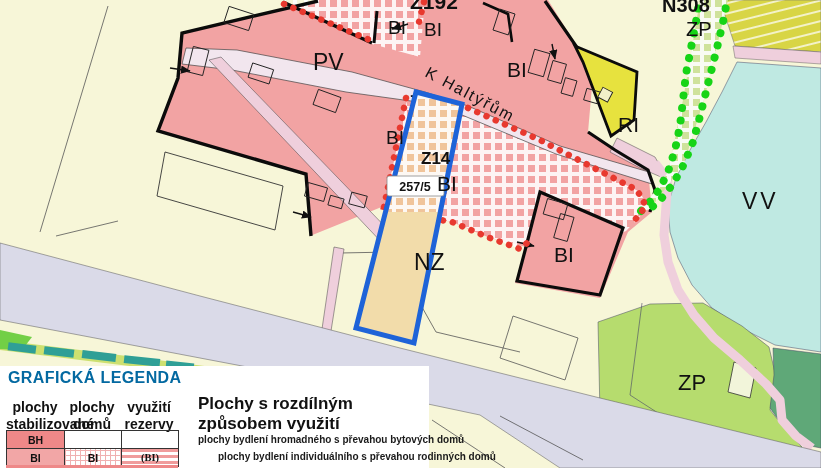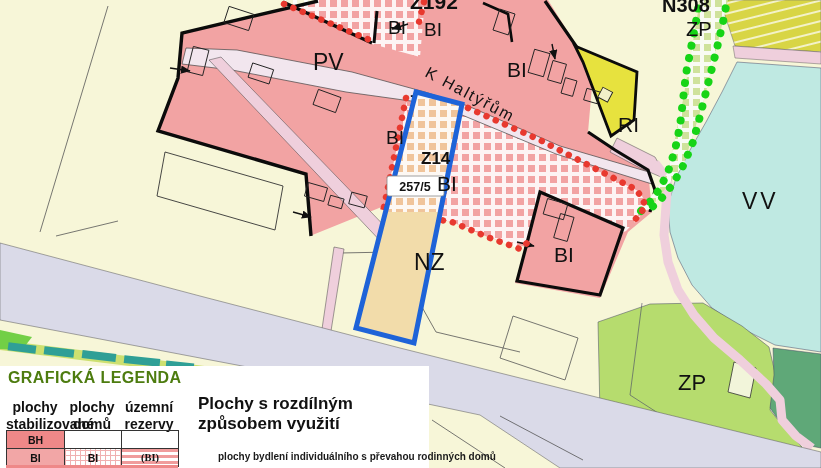--- a/index.html
+++ b/index.html
@@ -2,21 +2,21 @@
 <html><head>
 <meta charset="utf-8">
 <style>
   html,body{margin:0;padding:0;background:#ddd;}
   #stage{position:relative;width:821px;height:468px;overflow:hidden;background:#f7f6d8;
          font-family:"Liberation Sans",sans-serif;}
   #mapsvg{position:absolute;left:0;top:0;}
   svg text{font-family:"Liberation Sans",sans-serif;fill:#111;}
   
   .legend{position:absolute;left:0;top:366px;width:429px;height:102px;background:#ffffff;}
-  .lg-title{position:absolute;left:8px;top:3px;font-size:16px;font-weight:600;color:#4d7c0f;letter-spacing:.4px;}
+  .lg-title{position:absolute;left:8px;top:3px;font-size:16px;font-weight:600;color:#0369a1;letter-spacing:.4px;}
   .lg-colhead{position:absolute;top:33px;font-size:14px;font-weight:700;color:#111;text-align:center;line-height:1.2;}
   .lg-sechead{position:absolute;left:198px;top:28px;font-size:17px;font-weight:700;color:#111;}
   .lg-table{position:absolute;left:6px;top:64px;width:171px;border:1.2px solid #333;}
   .lg-row{display:flex;height:17px;}
   .lg-row + .lg-row{border-top:1px solid #333;}
   .lg-cell{width:57px;box-sizing:border-box;display:flex;align-items:center;justify-content:center;
            font-size:10.5px;font-weight:700;color:#111;}
   .lg-cell + .lg-cell{border-left:1px solid #333;}
   .c-bh{background:#ee8888;}
   .c-bi{background:#f2a6a6;}
@@ -181,33 +181,34 @@
     <text x="686" y="36" font-size="20">ZP</text>
     <text x="678" y="390" font-size="22">ZP</text>
   </g>
 </svg>
 
 <div class="legend">
   <div class="lg-title">GRAFICKÁ LEGENDA</div>
 
   <div class="lg-colhead" style="left:6px;width:58px;">plochy stabilizované</div>
   <div class="lg-colhead" style="left:64px;width:56px;">plochy domů</div>
-  <div class="lg-colhead" style="left:121px;width:56px;">územní rezervy</div>
+  <div class="lg-colhead" style="left:121px;width:56px;">využití rezervy</div>
 
   <div class="lg-sechead">Plochy s rozdílným způsobem využití</div>
 
   <div class="lg-table">
     <div class="lg-row">
       <div class="lg-cell c-bh">BH</div>
       <div class="lg-cell"></div>
       <div class="lg-cell"></div>
     </div>
     <div class="lg-row">
       <div class="lg-cell c-bi">BI</div>
       <div class="lg-cell c-hatch">BI</div>
       <div class="lg-cell c-stripe">(BI)</div>
     </div>
   </div>
   <div class="lg-strip"></div>
 
+  <div class="lg-desc" style="top:68px;">plochy bydlení hromadného s převahou bytových domů</div>
   <div class="lg-desc" style="top:85px;margin-left:20px;">plochy bydlení individuálního s převahou rodinných domů</div>
 </div>
 </div>
 
 </body></html>

